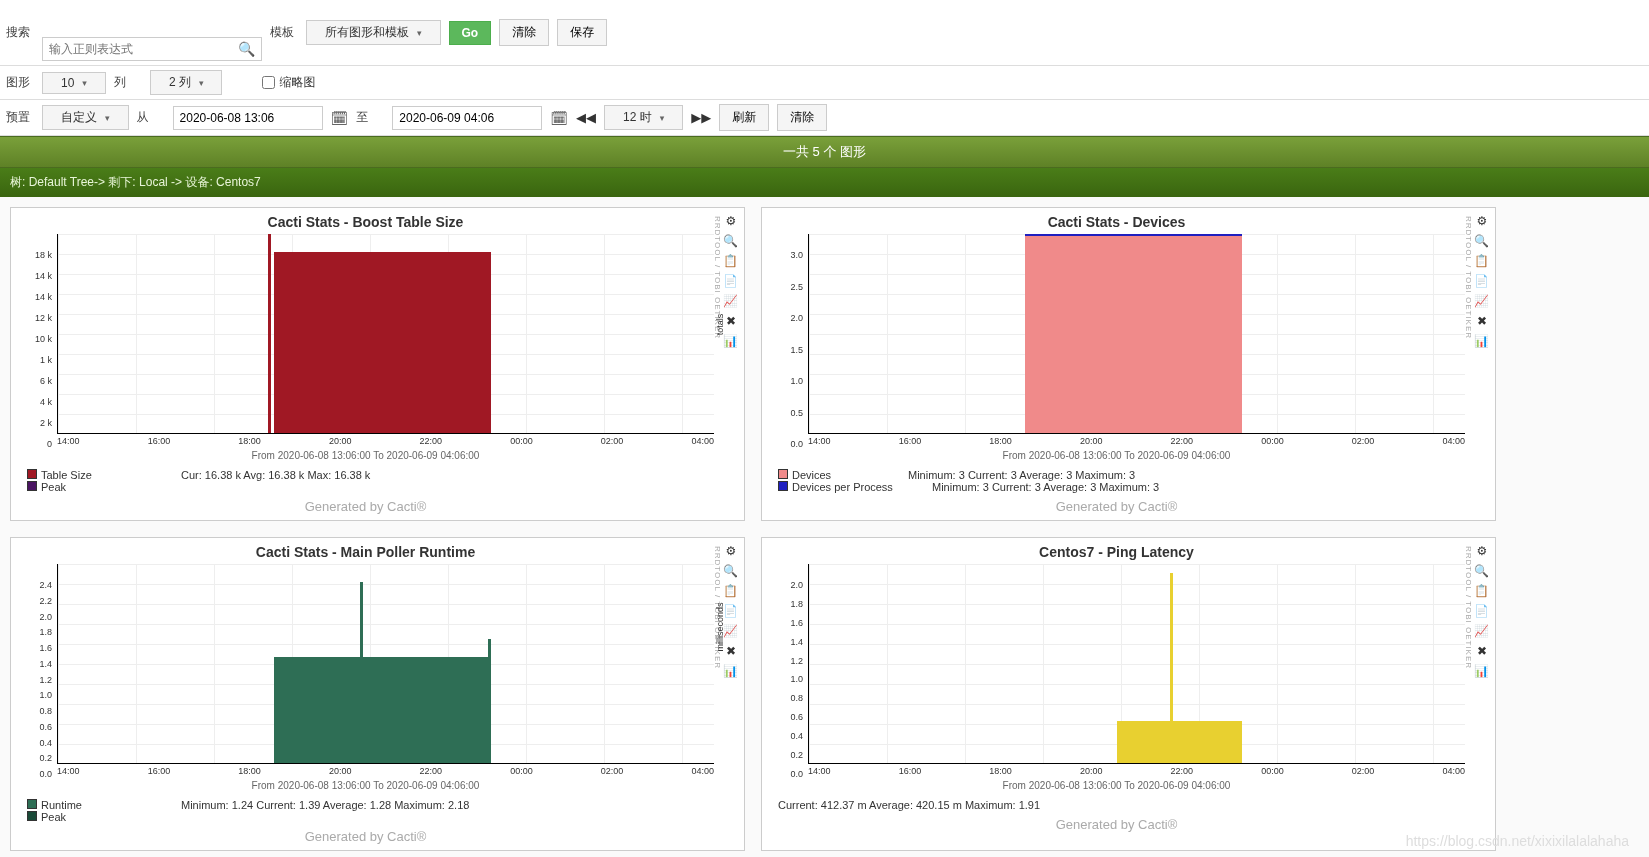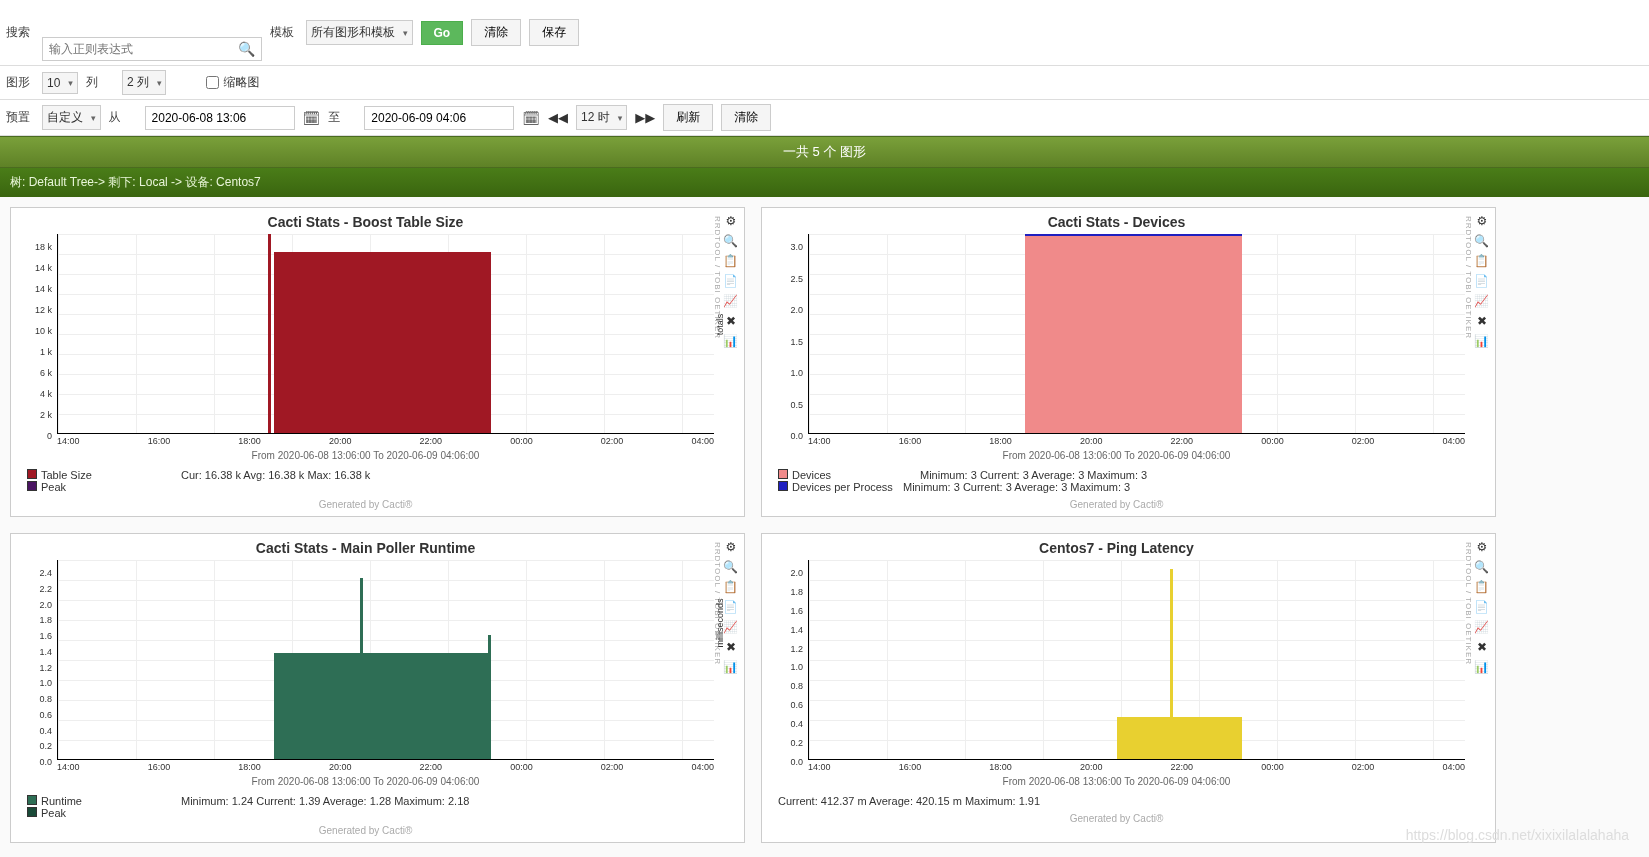--- a/index.html
+++ b/index.html
@@ -3,47 +3,47 @@
 <meta charset="utf-8">
 <style>
 * { margin:0; padding:0; box-sizing:border-box; font-family:Arial,sans-serif; }
 body { background:#fafafa; font-size:12px; color:#333; }
 .toolbar { background:#fff; border-bottom:1px solid #ddd; padding:4px 6px; display:flex; align-items:center; gap:8px; }
 .toolbar label { font-size:12px; color:#444; min-width:28px; }
 .input-text { border:1px solid #ccc; padding:4px 6px; font-size:12px; height:24px; }
 .search-wrap { position:relative; display:inline-block;margin-top:33px; }
 .search-wrap input { width:220px; padding-right:24px; }
 .search-icon { position:absolute; right:6px; top:4px; font-size:14px; color:#555; }
-.select { border:1px solid #ccc; padding:3px 4px; font-size:12px; background:#f5f5f5; cursor:pointer; display:inline-flex; align-items:center; gap:4px; }
+.select { border:1px solid #ccc; padding:3px 18px; font-size:12px; background:#f5f5f5; cursor:pointer; display:inline-flex; align-items:center; gap:4px; }
 .select::after { content:"▾"; font-size:9px; color:#666; margin-left:4px; }
 .btn { border:1px solid #ccc; padding:4px 12px; font-size:12px; background:#f5f5f5; cursor:pointer; }
 .btn-go { background:#5cb85c; color:#fff; border-color:#4cae4c; font-weight:bold; }
 .checkbox { display:flex; align-items:center; gap:4px;padding-left:32px; }
 .cal-icon { font-size:14px; cursor:pointer; }
 .nav-arrows { font-size:13px; cursor:pointer; }
 .bar-green { background:linear-gradient(#7aa03a,#5e8126); color:#fff; text-align:center; padding:6px; font-size:13px; border-top:1px solid #4a6b1f; border-bottom:1px solid #4a6b1f; }
 .bar-green2 { background:linear-gradient(#4a7d18,#3a650f); color:#e8f5d8; padding:6px 10px; font-size:12px; }
 .grid { display:flex; flex-wrap:wrap; gap:16px; padding:10px; }
 .card { border:1px solid #ccc; background:#fff; width:735px; position:relative; padding:6px 30px 6px 6px; }
 .card-title { text-align:center; font-weight:bold; font-size:14px; margin-bottom:4px; }
 .side-icons { position:absolute; right:4px; top:4px; display:flex; flex-direction:column; gap:2px; }
 .side-icons span { width:18px; height:18px; display:flex; align-items:center; justify-content:center; font-size:12px; cursor:pointer; }
 .rrdtool { position:absolute; right:22px; top:8px; writing-mode:vertical-rl; font-size:8px; color:#aaa; letter-spacing:1px; }
 .chart { position:relative; height:200px; margin-left:40px; border-left:1px solid #000; border-bottom:1px solid #000; background:repeating-linear-gradient(to right,#eee 0,#eee 1px,transparent 1px,transparent 78px),repeating-linear-gradient(to bottom,#eee 0,#eee 1px,transparent 1px,transparent 20px); }
-.ylabel { position:absolute; left:-36px; top:8px; height:100%; display:flex; flex-direction:column; justify-content:space-between; font-size:9px; color:#333; text-align:right; width:30px; }
+.ylabel { position:absolute; left:-36px; top:16px; height:100%; display:flex; flex-direction:column; justify-content:space-between; font-size:9px; color:#333; text-align:right; width:30px; }
 .axis-title { position:absolute; left:-48px; top:50%; transform:rotate(-90deg) translateX(50%); transform-origin:left center; font-size:9px; color:#333; }
 .xlabel { display:flex; justify-content:space-between; font-size:9px; color:#333; margin-left:40px; padding:2px 0; }
 .caption { text-align:center; font-size:10px; color:#666; margin:2px 0 6px; }
 .legend { font-family:monospace; font-size:11px; color:#333; padding:2px 10px; }
 .legend-row { display:flex; gap:0; }
 .sw { width:10px; height:10px; display:inline-block; margin-right:4px; border:1px solid #333; vertical-align:middle; }
-.gen { text-align:center; font-size:10px; color:#aaa; margin-top:4px; }
+.gen { text-align:center; font-size:13px; color:#aaa; margin-top:4px; }
 .fill { position:absolute; bottom:0; }
 .card-small { border:1px solid #ccc; background:#fff; width:735px; height:10px; margin:10px; }
-.watermark { position:fixed; right:20px; bottom:14px; font-size:14px; color:#ddd; }
+.watermark { position:fixed; right:20px; bottom:8px; font-size:14px; color:#ddd; }
 </style>
 </head>
 <body>
 
 <div class="toolbar">
   <label>搜索</label>
   <div class="search-wrap">
     <input class="input-text" placeholder="输入正则表达式" style="">
     <span class="search-icon">🔍</span>
   </div>
@@ -175,26 +175,26 @@
           <span>22:00</span>
           <span>00:00</span>
           <span>02:00</span>
           <span>04:00</span>
         </div>
     </div>
     <div class="caption">From 2020-06-08 13:06:00 To 2020-06-09 04:06:00</div>
     <div class="legend">
         <div class="legend-row">
           <span class="sw" style="background:#f08a8a"></span>
-          <span style="width:128px;display:inline-block">Devices</span>
+          <span style="width:116px;display:inline-block">Devices</span>
           <span>Minimum:      3  Current:      3  Average:      3  Maximum:      3</span>
         </div>
         <div class="legend-row">
           <span class="sw" style="background:#2020c0"></span>
-          <span style="width:111px;display:inline-block">Devices per Process</span>
+          <span style="width:140px;display:inline-block">Devices per Process</span>
           <span>Minimum:      3  Current:      3  Average:      3  Maximum:      3</span>
         </div>
       </div>
     <div class="gen">Generated by Cacti®</div>
   </div>
     <div class="card">
     <div class="side-icons">
         <span>⚙</span>
         <span>🔍</span>
         <span>📋</span>

